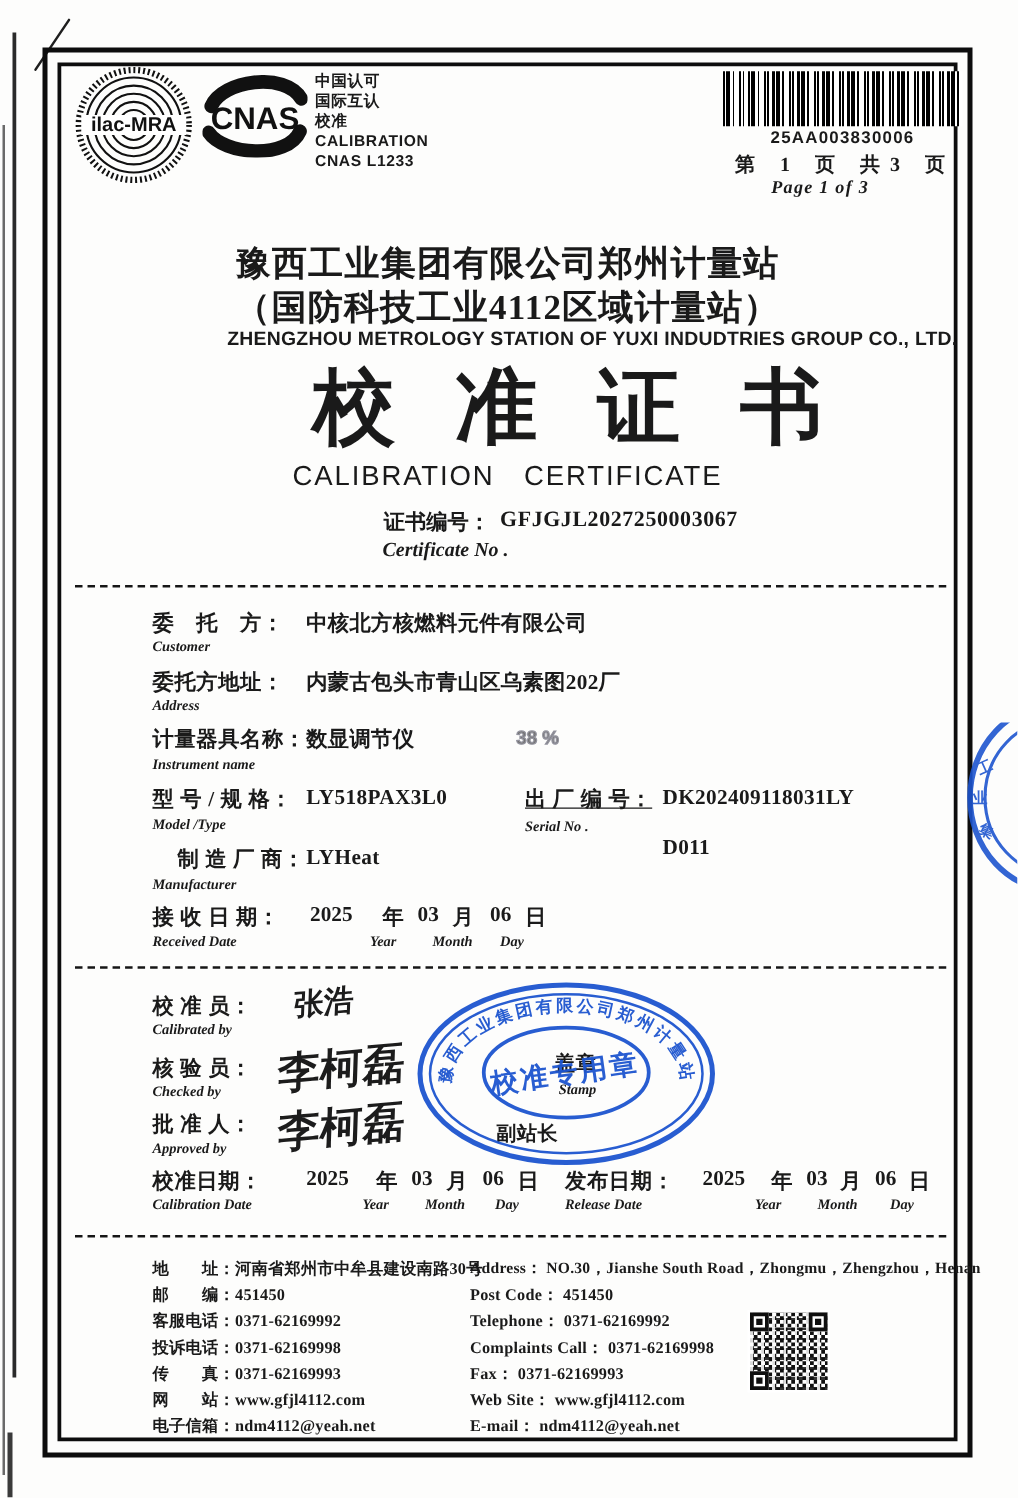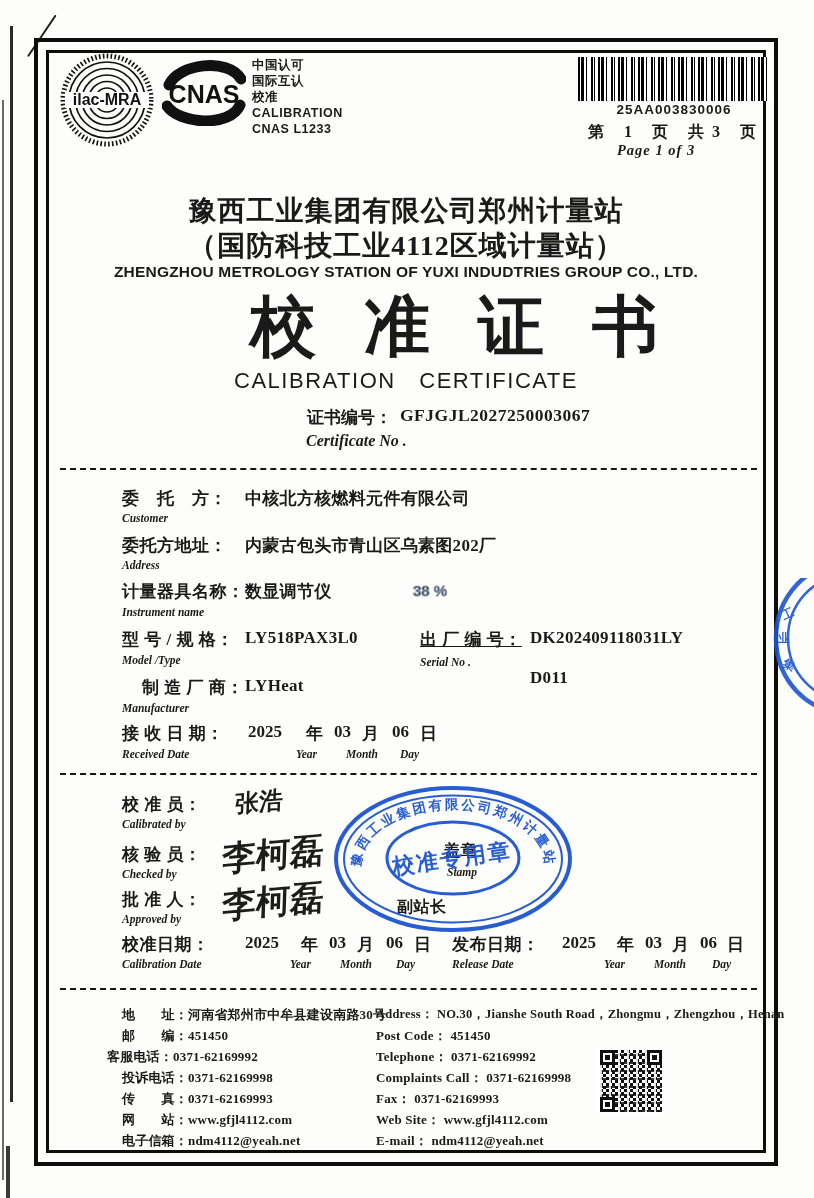--- a/index.html
+++ b/index.html
@@ -34,21 +34,21 @@
   .certno-lbl{position:absolute;left:307px;top:406px;font-size:17px;font-weight:bold;}
   .certno-val{position:absolute;left:400px;top:405px;font-size:17.5px;font-weight:bold;letter-spacing:.5px;}
   .certno-en{position:absolute;left:306px;top:432px;font-size:16px;font-style:italic;font-weight:600;}
   
   .dash{position:absolute;left:60px;width:697px;border-top:2px dashed #161616;}
   
   .flabel{position:absolute;font-size:17px;font-weight:bold;letter-spacing:.5px;white-space:nowrap;}
   .fsub{position:absolute;font-size:11.5px;font-style:italic;font-weight:600;white-space:nowrap;}
   .fval{position:absolute;font-size:17px;font-weight:600;white-space:nowrap;letter-spacing:.3px;}
   .wm38{position:absolute;left:413px;top:582px;font-family:"Liberation Sans",sans-serif;
-        font-size:15px;font-weight:bold;color:#0c4a6e;-webkit-text-stroke:1px #94949f;}
+        font-size:15px;font-weight:bold;color:#737373;-webkit-text-stroke:1px #94949f;}
   .dtok{position:absolute;font-size:17px;font-weight:bold;white-space:nowrap;}
   
   .sig{position:absolute;font-family:"DejaVu Serif",serif;font-weight:bold;color:#1c1c1c;
        transform:rotate(-5deg) skewX(-7deg);white-space:nowrap;}
   
   .stamp-svg{position:absolute;left:328px;top:780px;opacity:.95;z-index:5;}
   .under-stamp{z-index:2;}
   .edge-stamp{position:absolute;left:770px;top:578px;opacity:.9;z-index:5;}
   
   .foot-row{position:absolute;font-size:13px;font-weight:bold;white-space:nowrap;letter-spacing:.2px;}
@@ -103,21 +103,21 @@
   <div class="accred-line">CNAS L1233</div>
 </div>
 
 <div class="barcode"></div>
 <div class="barcode-num">25AA003830006</div>
 <div class="pginfo-zh">第　1　页　共 3　页</div>
 <div class="pginfo-en">Page  1    of     3</div>
 
 <div class="ctr title-zh" style="top:192px;">豫西工业集团有限公司郑州计量站</div>
 <div class="ctr title-zh" style="top:227px;">（国防科技工业4112区域计量站）</div>
-<div class="ctr title-en" style="top:263px;">ZHENGZHOU METROLOGY STATION OF YUXI INDUDTRIES GROUP CO., LTD.</div>
+<div class="ctr title-en" style="top:263px;text-align:right;">ZHENGZHOU METROLOGY STATION OF YUXI INDUDTRIES GROUP CO., LTD.</div>
 <div class="ctr cert-zh" style="top:292px;">校准证书</div>
 <div class="ctr cert-en" style="top:368px;">CALIBRATION CERTIFICATE</div>
 <div class="certno-lbl">证书编号：</div>
 <div class="certno-val">GFJGJL2027250003067</div>
 <div class="certno-en">Certificate No .</div>
 
 <div class="dash" style="top:468px;"></div>
 
 <div class="flabel" style="left:122px;top:487px;">委　托　方：</div>
 <div class="fsub" style="left:122px;top:512px;">Customer</div>
@@ -216,21 +216,21 @@
 <div class="dtok" style="left:700px;top:933px;">06</div>
 <div class="dtok" style="left:727px;top:933px;">日</div>
 <div class="fsub" style="left:604px;top:958px;">Year</div>
 <div class="fsub" style="left:654px;top:958px;">Month</div>
 <div class="fsub" style="left:712px;top:958px;">Day</div>
 
 <div class="dash" style="top:988px;"></div>
 
 <div class="foot-row" style="left:122px;top:1006px;"><span>地　　址：</span><span class="v">河南省郑州市中牟县建设南路30号</span></div>
 <div class="foot-row" style="left:122px;top:1027px;"><span>邮　　编：</span><span class="v">451450</span></div>
-<div class="foot-row" style="left:107px;top:1048px;"><span>客服电话：</span><span class="v">0371-62169992</span></div>
+<div class="foot-row" style="left:122px;top:1048px;"><span>客服电话：</span><span class="v">0371-62169992</span></div>
 <div class="foot-row" style="left:122px;top:1069px;"><span>投诉电话：</span><span class="v">0371-62169998</span></div>
 <div class="foot-row" style="left:122px;top:1090px;"><span>传　　真：</span><span class="v">0371-62169993</span></div>
 <div class="foot-row" style="left:122px;top:1111px;"><span>网　　站：</span><span class="v">www.gfjl4112.com</span></div>
 <div class="foot-row" style="left:122px;top:1132px;"><span>电子信箱：</span><span class="v">ndm4112@yeah.net</span></div>
 
 <div class="foot-row" style="left:376px;top:1006px;font-size:12.5px;"><span>Address：</span> <span class="v">NO.30，Jianshe South Road，Zhongmu，Zhengzhou，Henan</span></div>
 <div class="foot-row" style="left:376px;top:1027px;"><span>Post Code：</span> <span class="v">451450</span></div>
 <div class="foot-row" style="left:376px;top:1048px;"><span>Telephone：</span> <span class="v">0371-62169992</span></div>
 <div class="foot-row" style="left:376px;top:1069px;"><span>Complaints Call：</span> <span class="v">0371-62169998</span></div>
 <div class="foot-row" style="left:376px;top:1090px;"><span>Fax：</span> <span class="v">0371-62169993</span></div>

